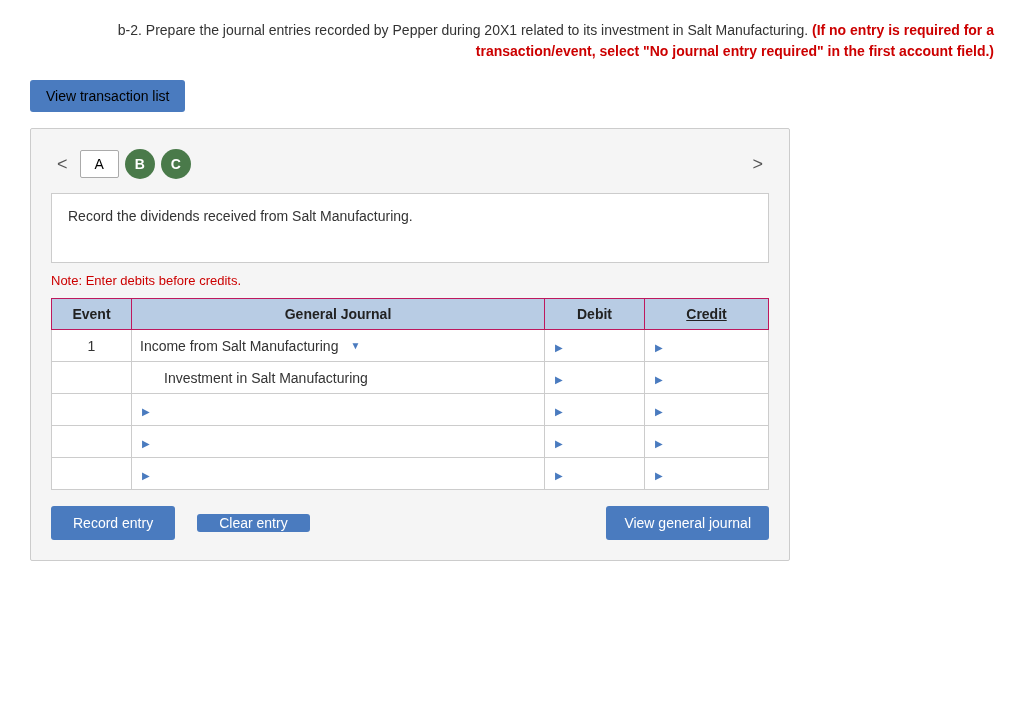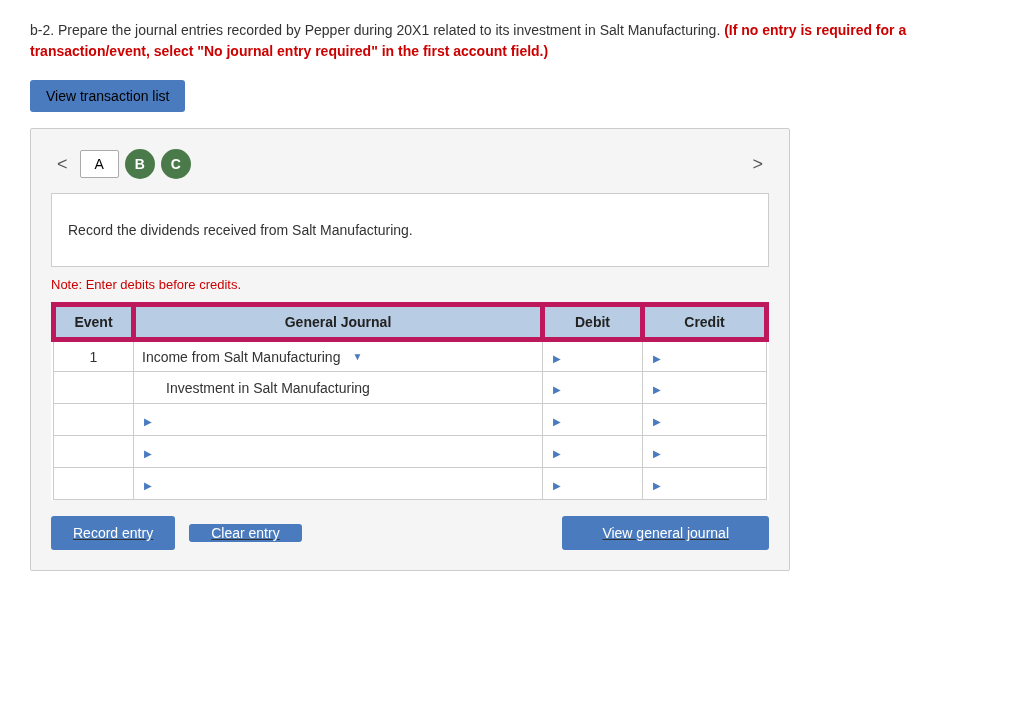--- a/index.html
+++ b/index.html
@@ -10,20 +10,21 @@
       padding: 20px 30px;
       color: #333;
       width: 1024px;
       min-height: 710px;
     }
     .instruction-text {
       font-size: 14px;
       line-height: 1.5;
       margin-bottom: 18px;
       color: #333;
+      text-align: right;
     }
     .instruction-text strong {
       color: #cc0000;
     }
     .btn-view-transaction {
       background-color: #4a7bbf;
       color: #000000;
       border: none;
       padding: 8px 16px;
       font-size: 14px;
@@ -80,51 +81,51 @@
       border: none;
     }
     .tab-b { background-color: #4a7a4a; }
     .tab-c { background-color: #4a7a4a; }
     .nav-arrow-right {
       margin-left: auto;
     }
     .description-box {
       background: #fff;
       border: 1px solid #ccc;
-      padding: 28px 16px;
+      padding: 14px 16px;
       margin-bottom: 10px;
       min-height: 70px;
       font-size: 14px;
       color: #333;
     }
     .note-text {
       color: #cc0000;
       font-size: 13px;
       margin-bottom: 10px;
     }
     table {
       width: 100%;
       border-collapse: collapse;
       background: #fff;
       border: 1px solid #aaa;
     }
     thead tr {
       background-color: #b8cce4;
     }
     thead th {
-      border: 5px solid #be185d;
+      border: 1px solid #be185d;
       padding: 7px 10px;
       font-weight: bold;
       font-size: 14px;
       color: #222;
     }
     thead th:first-child { width: 80px; text-align: center; }
     thead th:nth-child(2) { text-align: center; }
     thead th:nth-child(3) { width: 100px; text-align: center; }
-    thead th:nth-child(4) { width: 124px; text-align: center; }
+    thead th:nth-child(4) { width: 124px; text-align: center; text-decoration: underline; }
     tbody tr {
       border-bottom: 1px solid #ccc;
     }
     tbody td {
       border: 1px solid #ccc;
       padding: 6px 8px;
       font-size: 14px;
       vertical-align: middle;
       height: 32px;
     }
@@ -144,24 +145,23 @@
       color: #4a7bbf;
       font-size: 10px;
       display: inline-block;
       margin-left: 2px;
     }
     .indented {
       padding-left: 24px;
     }
     .buttons-row {
       display: flex;
-      gap: 14px;
+      gap: 22px;
       margin-top: 16px;
       align-items: center;
-      text-decoration: underline;
     }
     .btn-record {
       background-color: #4a7bbf;
       color: #fff;
       border: none;
       padding: 9px 22px;
       font-size: 14px;
       cursor: pointer;
       border-radius: 3px;
     }
@@ -171,21 +171,21 @@
       border: none;
       padding: 1px 22px;
       font-size: 14px;
       cursor: pointer;
       border-radius: 3px;
     }
     .btn-view-journal {
       background-color: #4a7bbf;
       color: #fff;
       border: none;
-      padding: 9px 40px;
+      padding: 9px 18px;
       font-size: 14px;
       cursor: pointer;
       border-radius: 3px;
       margin-left: auto;
     }
   </style>
 </head>
 <body>
 
 

